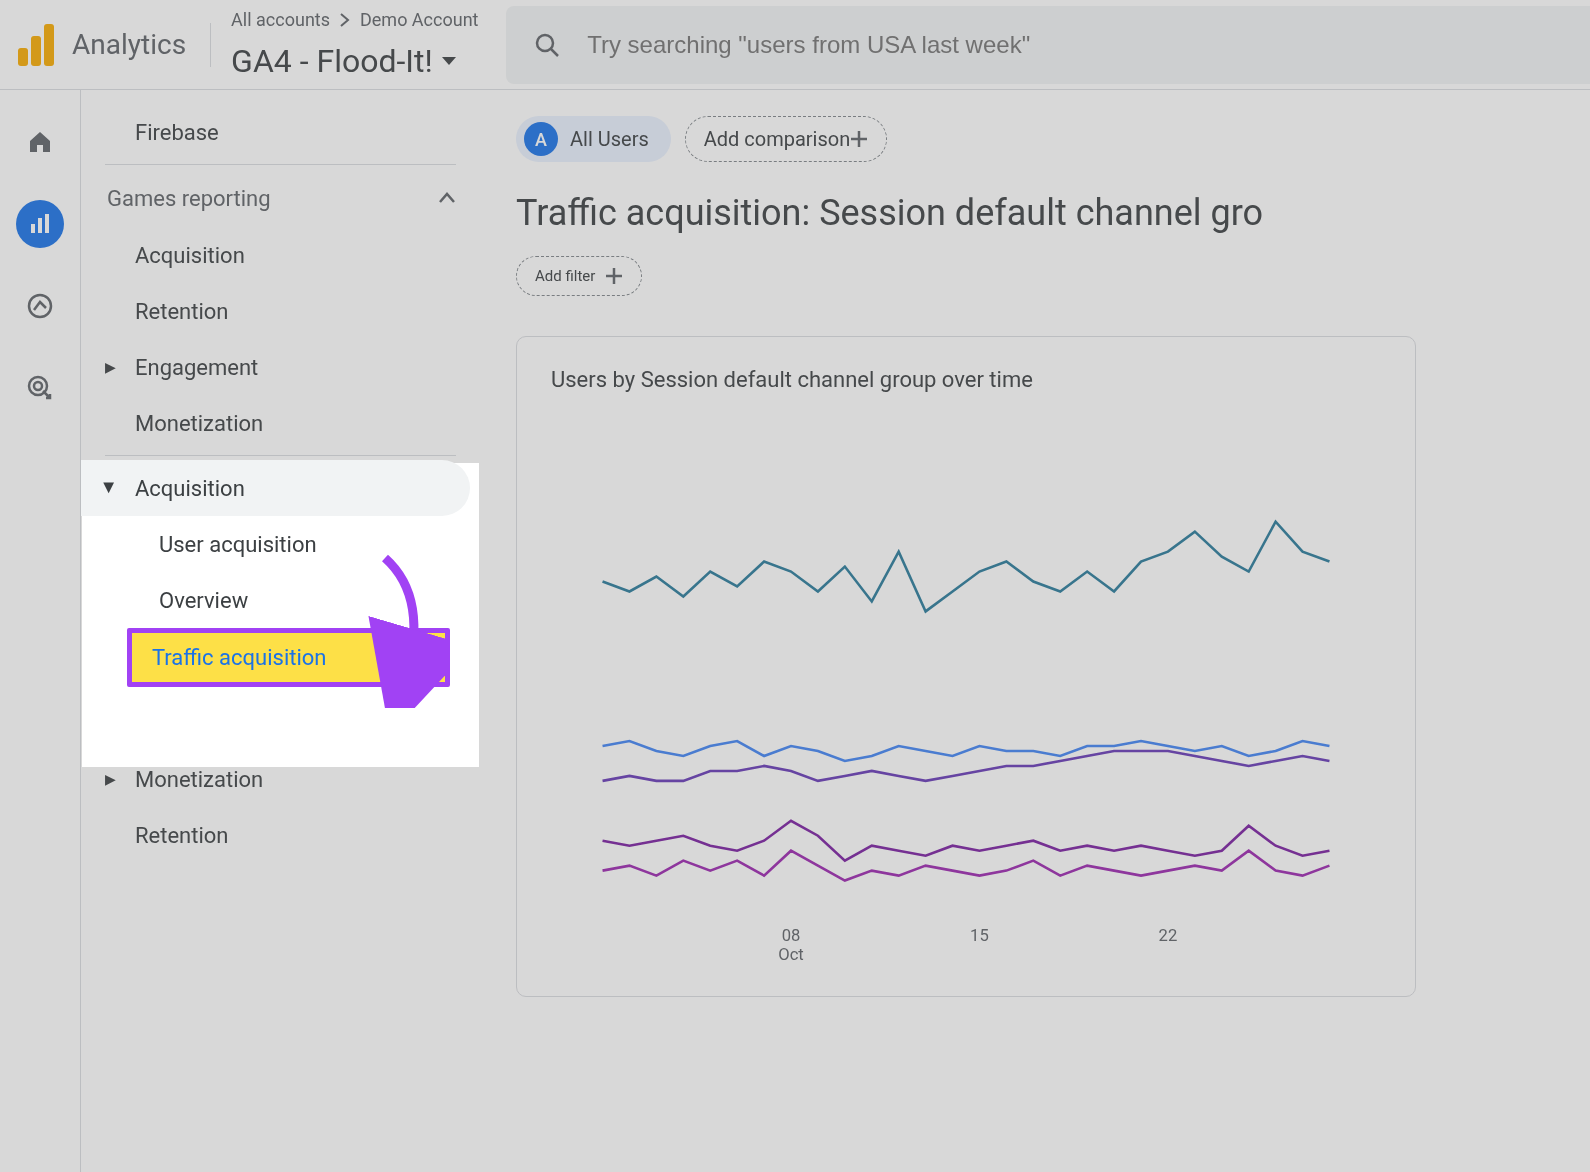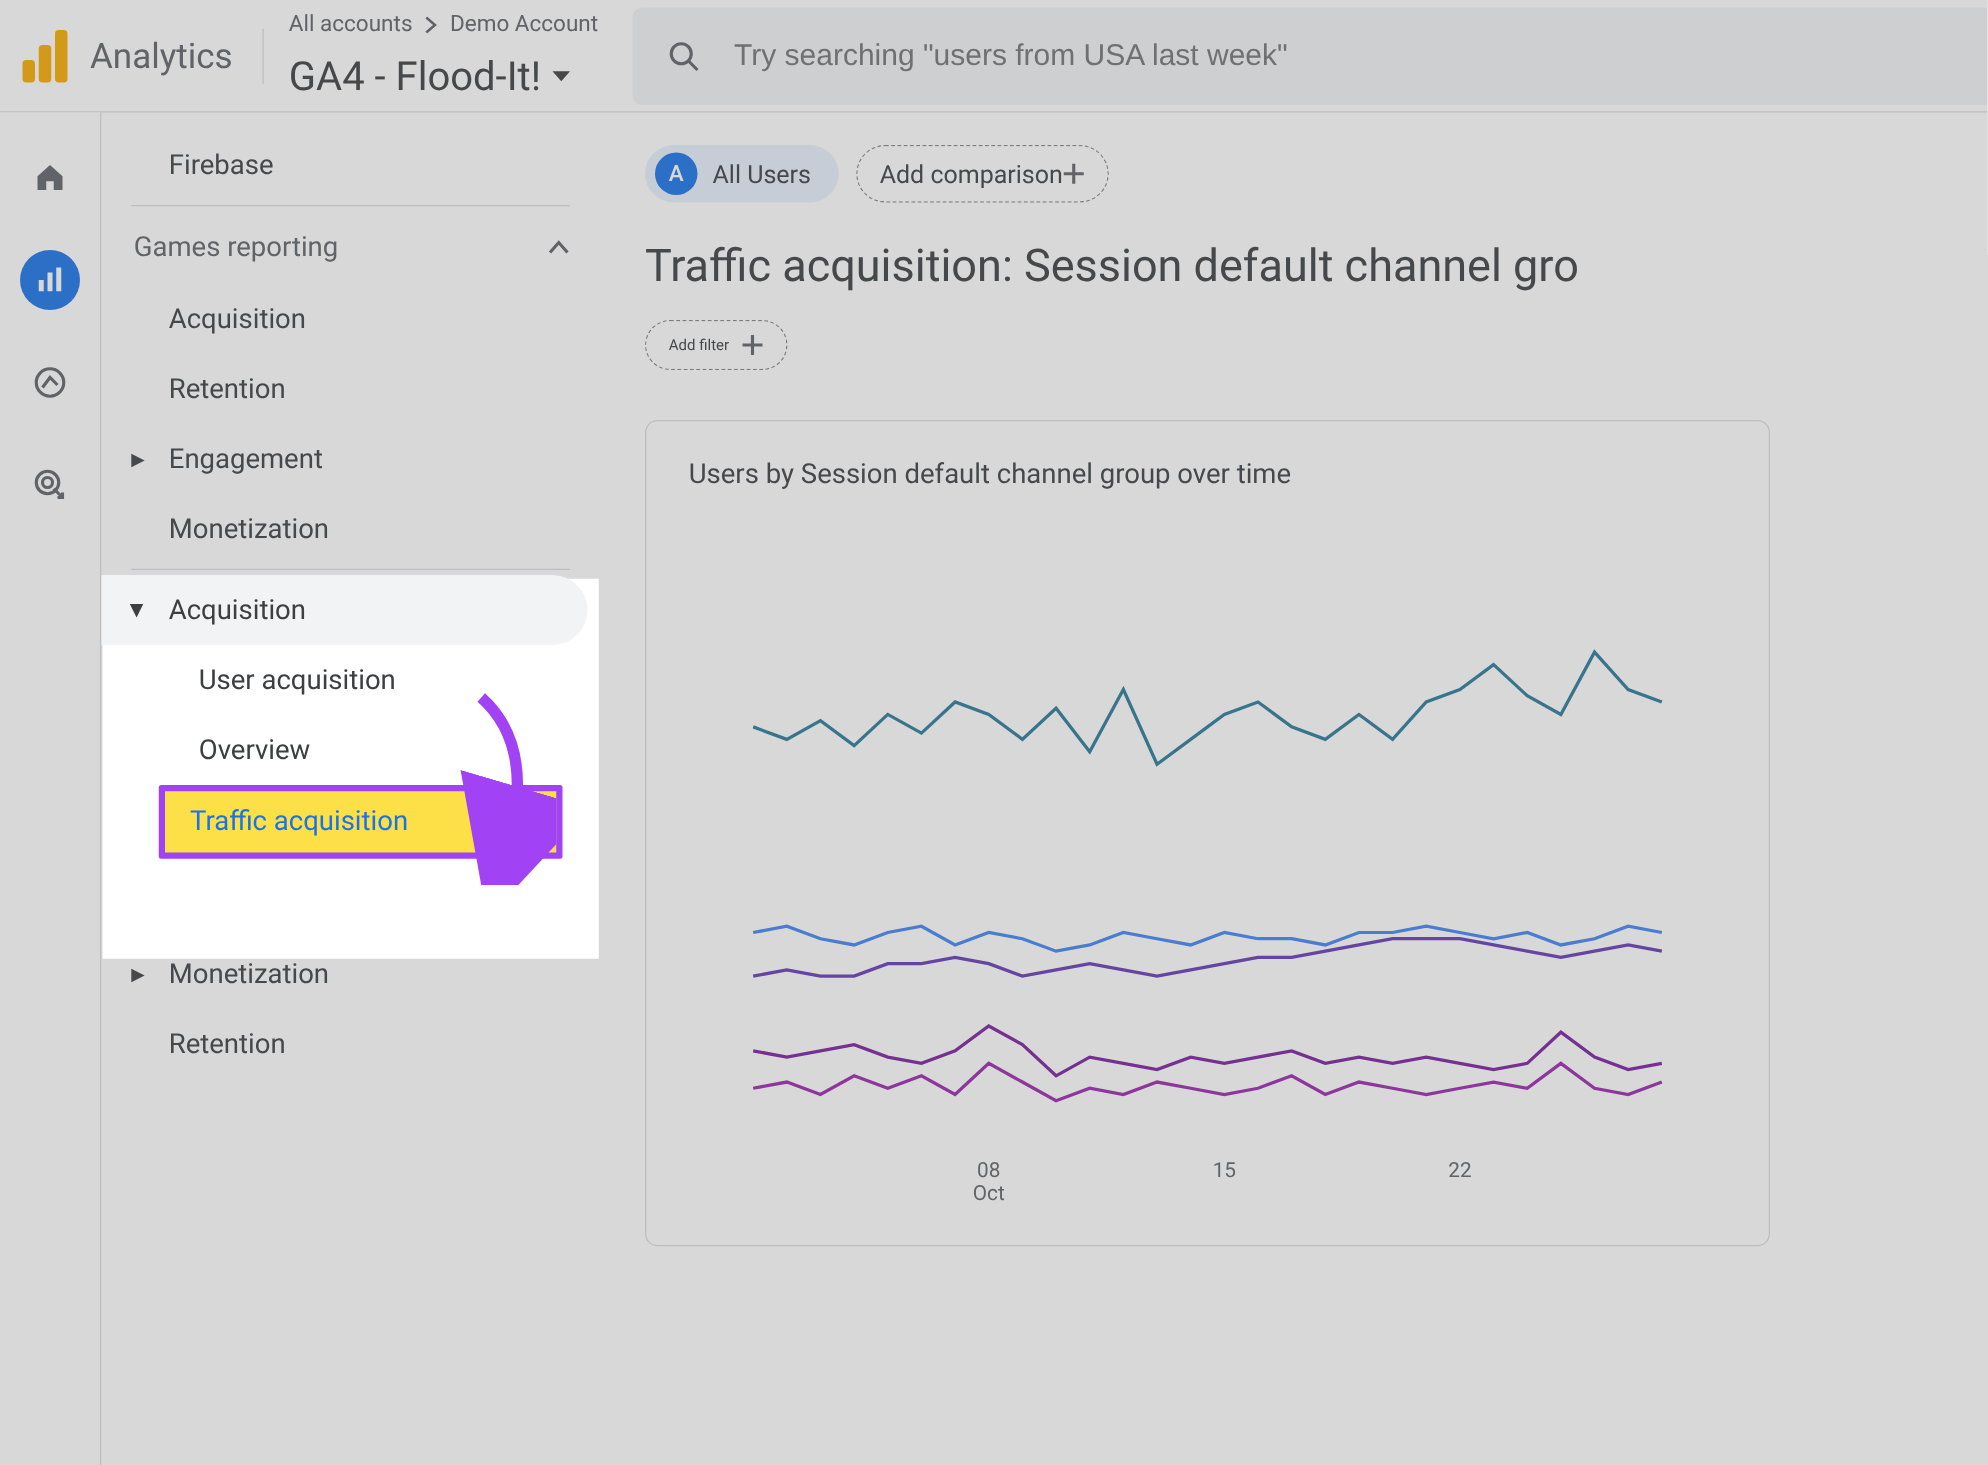--- a/index.html
+++ b/index.html
@@ -173,21 +173,21 @@
   color: #3c4043;
   display: flex;
   align-items: center;
 }
 .page-title { font-size: 36px; color: #3c4043; font-weight: 400; margin-bottom: 22px; white-space: nowrap; }
 .filter-pill {
   display: inline-flex;
   border: 1.5px dashed #80868b;
   border-radius: 30px;
   padding: 10px 18px;
-  font-size: 12px;
+  font-size: 15px;
   color: #3c4043;
   align-items: center;
   gap: 10px;
   margin-bottom: 40px;
 }
 .chart-card {
   border: 1px solid #dadce0;
   border-radius: 10px;
   padding: 30px 34px;
   width: 900px;

